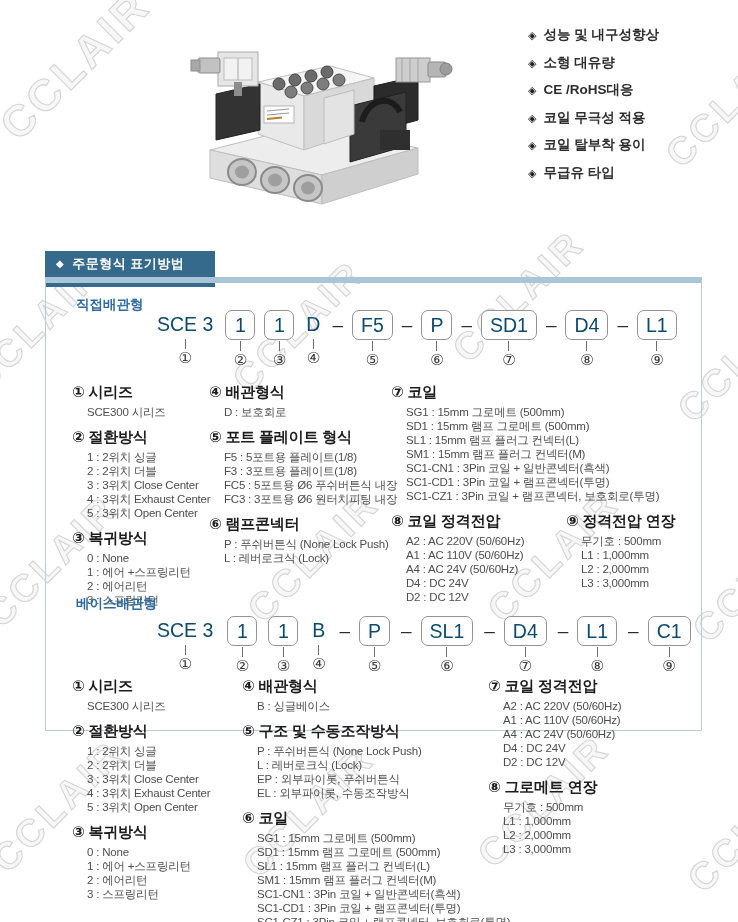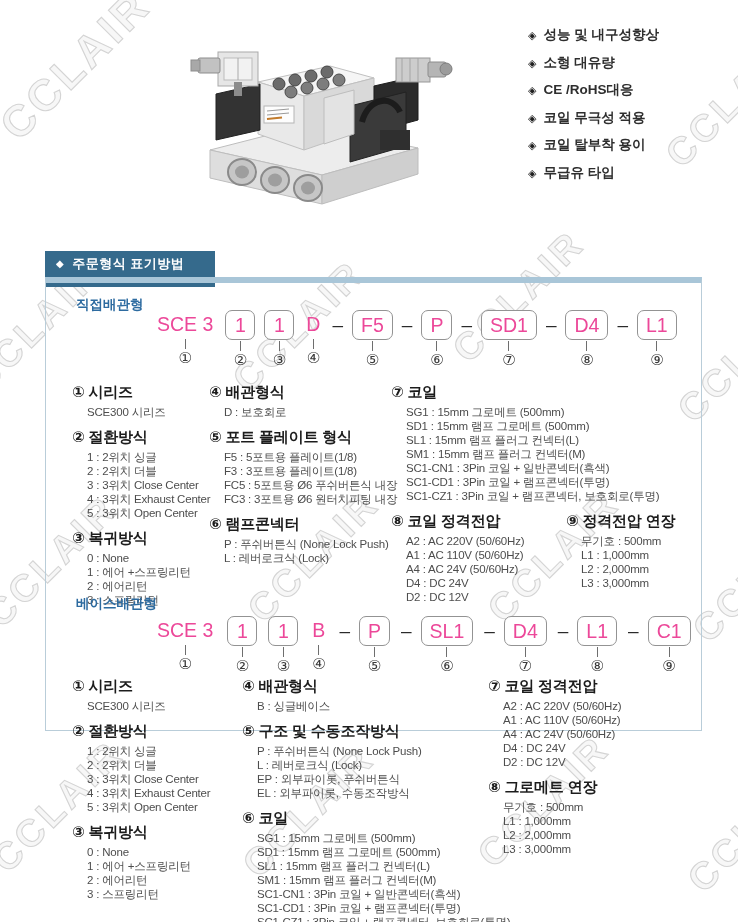--- a/index.html
+++ b/index.html
@@ -39,21 +39,21 @@
   #base-label   { left:30px; top:312px; }
 
   
   .code-row { position:absolute; display:flex; align-items:flex-start; }
   #direct-code { left:108px; top:27px; gap:9px; }
   #base-code   { left:108px; top:333px; gap:11px; }
   .code-unit { display:flex; align-items:flex-start; }
   .code-dash { font-size:19px; color:#2a2a2a; line-height:30px; margin-right:9px; }
   .code-dash:empty { display:none; margin:0; }
   .code-stack { display:flex; flex-direction:column; align-items:center; }
-  .code-text { display:block; font-size:19.5px; color:#ec4899; line-height:28px;
+  .code-text { display:block; font-size:19.5px; color:#0c4a6e; line-height:28px;
                padding:0 3px; text-align:center; white-space:nowrap; }
   .code-text.boxed { border:1.4px solid #939393; border-radius:7px; padding:0 8px;
                      min-width:30px; background:#fff; }
   .code-tick { width:1px; height:10px; background:#6e6e6e; margin-top:1px; }
   .code-num { font-size:15px; color:#3a3a3a; margin-top:1px; line-height:16px; }
 
   
   .col { position:absolute; }
   #d-col1 { left:26px;  top:100px; width:150px; }
   #d-col2 { left:163px; top:100px; width:185px; }

